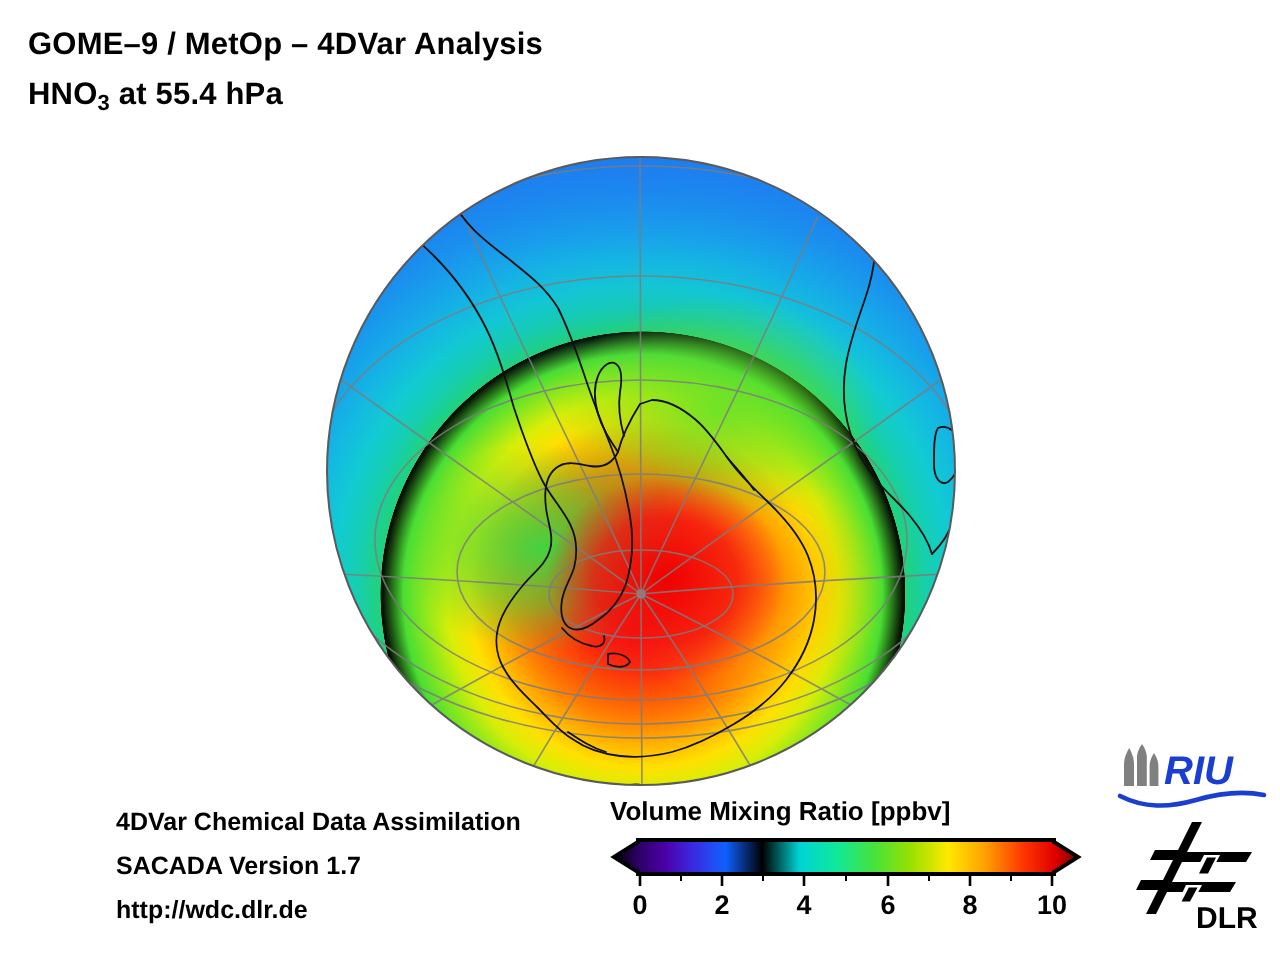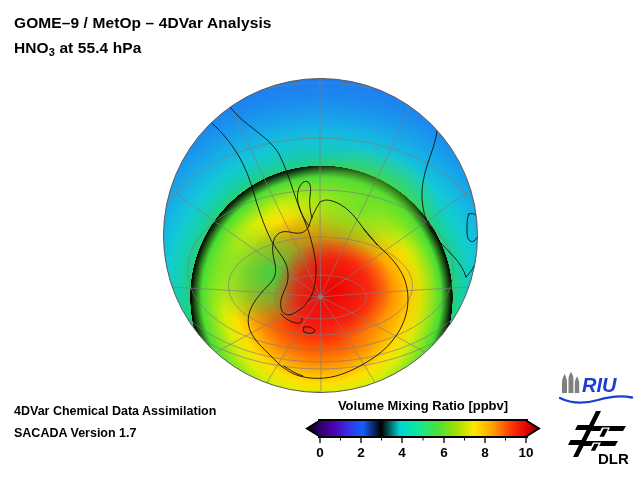--- a/index.html
+++ b/index.html
@@ -63,33 +63,33 @@
     position: absolute;
     left: 14px;
     top: 400px;
     width: 300px;
   }
   .ftr-line {
     font-size: 12.5px;
     font-weight: bold;
     line-height: 22px;
     white-space: nowrap;
+    margin-left: 44px;
   }
 
   
   #colorbar-block {
     position: absolute;
     left: 305px;
     top: 398px;
     width: 236px;
   }
   #colorbar-title {
     font-size: 13px;
     font-weight: bold;
-    text-align: center;
     white-space: nowrap;
     margin-bottom: 5px;
   }
   #colorbar-svg {
     display: block;
     width: 236px;
     height: 26px;
   }
   #colorbar-ticklabels {
     position: relative;
@@ -272,20 +272,21 @@
       </g>
     </g>
 
     <circle cx="157.5" cy="157.5" r="157" fill="none" stroke="#5a5a5a" stroke-width="1"></circle>
   </svg>
 </div>
 
 <div id="footer-left">
   <div class="ftr-line">4DVar Chemical Data Assimilation</div>
   <div class="ftr-line">SACADA Version 1.7</div>
+  <div class="ftr-line">http://wdc.dlr.de</div>
 </div>
 
 <div id="colorbar-block">
   <div id="colorbar-title">Volume Mixing Ratio [ppbv]</div>
   <svg id="colorbar-svg" viewBox="0 0 236 26" preserveAspectRatio="none" xmlns="http://www.w3.org/2000/svg">
     <defs>
       <linearGradient id="cbGrad" x1="0" y1="0" x2="1" y2="0">
         <stop offset="0.00" stop-color="#000000"></stop>
         <stop offset="0.05" stop-color="#2b0060"></stop>
         <stop offset="0.11" stop-color="#4b00a8"></stop>

